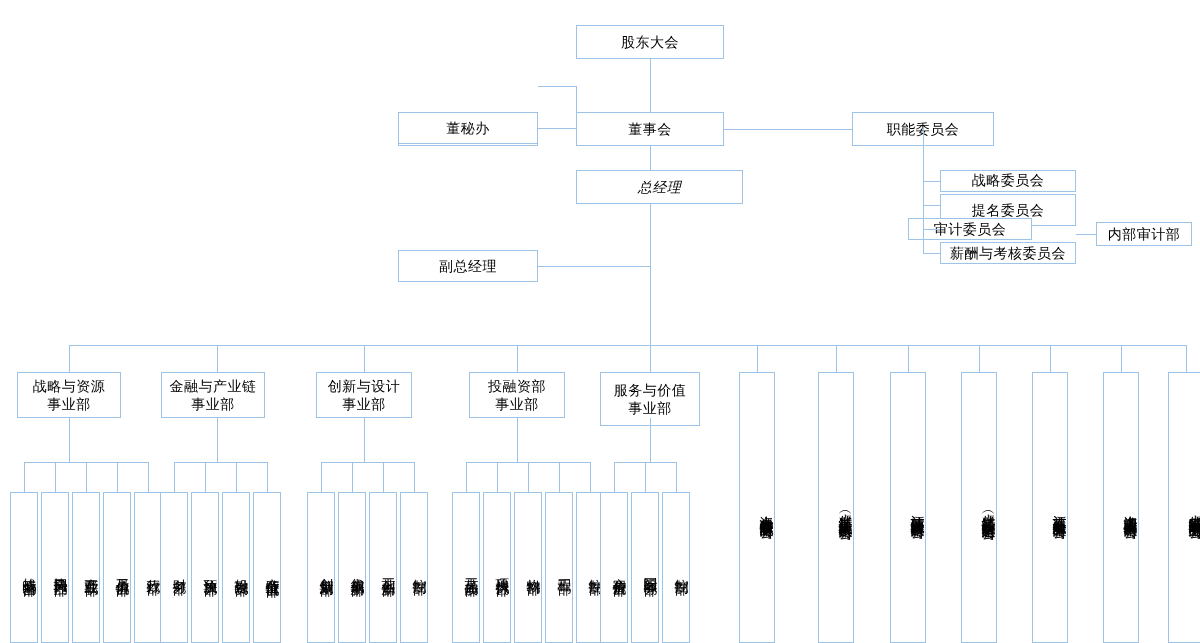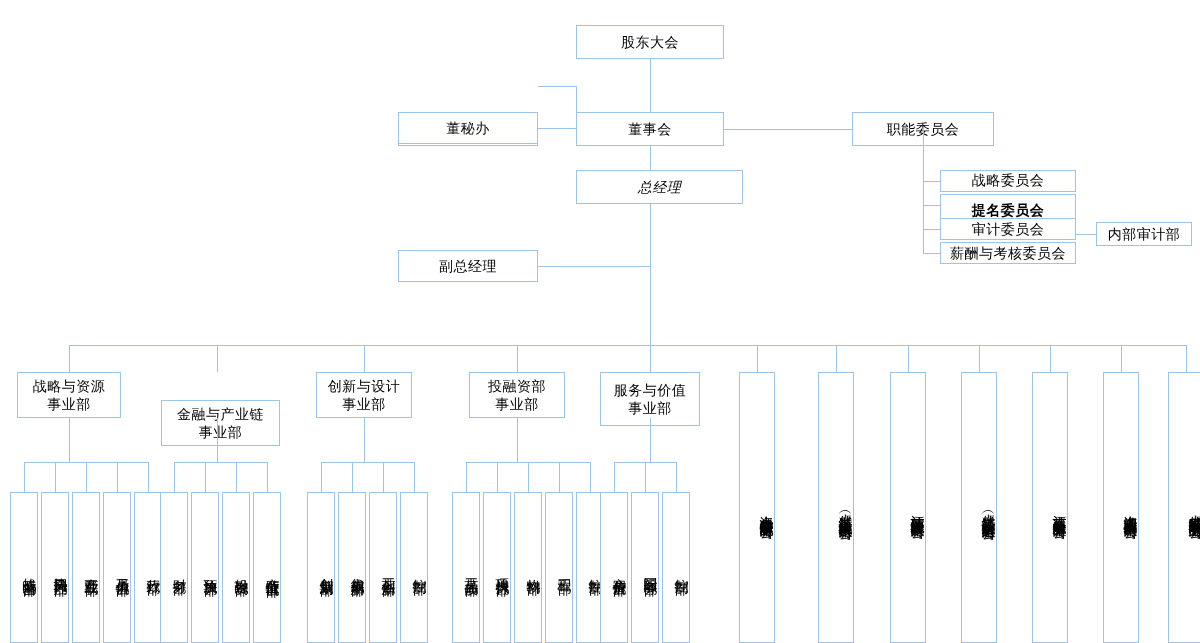--- a/index.html
+++ b/index.html
@@ -63,36 +63,36 @@
     <div class="line v" style="left: 650px; top: 59px; height: 53px;"></div>
     <div class="line h" style="left: 538px; top: 86px; width: 38px;"></div>
     <div class="line v" style="left: 576px; top: 86px; height: 43px;"></div>
     <div class="line h" style="left: 538px; top: 128px; width: 38px;"></div>
     <div class="line h" style="left: 724px; top: 129px; width: 128px;"></div>
     <div class="line v" style="left: 650px; top: 146px; height: 24px;"></div>
     <div class="line v" style="left: 650px; top: 204px; height: 141px;"></div>
     <div class="line h" style="left: 538px; top: 266px; width: 112px;"></div>
     <div class="node" style="left: 940px; top: 170px; width: 136px; height: 22px; font-family: Liberation Mono, monospace;">战略委员会</div>
     <div class="line h" style="left: 923px; top: 181px; width: 17px;"></div>
-    <div class="node" style="left: 940px; top: 194px; width: 136px; height: 32px; font-weight: bold;">提名委员会</div>
+    <div class="node" style="left: 940px; top: 194px; width: 136px; height: 32px;">提名委员会</div>
     <div class="line h" style="left: 923px; top: 205px; width: 17px;"></div>
-    <div class="node" style="left: 940px; top: 218px; width: 136px; height: 22px; text-align: center;">审计委员会</div>
+    <div class="node" style="left: 908px; top: 218px; width: 124px; height: 22px; text-align: center;">审计委员会</div>
     <div class="line h" style="left: 923px; top: 229px; width: 17px;"></div>
     <div class="node" style="left: 940px; top: 242px; width: 136px; height: 22px;">薪酬与考核委员会</div>
     <div class="line h" style="left: 923px; top: 253px; width: 17px;"></div>
     <div class="line v" style="left: 923px; top: 146px; height: 107px;"></div>
     <div class="line v" style="left: 923px; top: 146px; height: 1px;"></div>
     <div class="line h" style="left: 923px; top: 146px; width: 0px;"></div>
     <div class="line v" style="left: 923px; top: 129px; height: 17px;"></div>
     <div class="node" style="left: 1096px; top: 222px; width: 96px; height: 24px;">内部审计部</div>
     <div class="line h" style="left: 1076px; top: 234px; width: 20px;"></div>
     <div class="node" style="left: 17px; top: 372px; width: 104px; height: 46px;">战略与资源
 事业部</div>
     <div class="line v" style="left: 69px; top: 345px; height: 27px;"></div>
-    <div class="node" style="left: 161px; top: 372px; width: 119px; height: 46px; margin-top: 28px;">金融与产业链
+    <div class="node" style="left: 161px; top: 372px; width: 104px; height: 46px;">金融与产业链
 事业部</div>
     <div class="line v" style="left: 217px; top: 345px; height: 27px;"></div>
     <div class="node" style="left: 316px; top: 372px; width: 96px; height: 46px;">创新与设计
 事业部</div>
     <div class="line v" style="left: 364px; top: 345px; height: 27px;"></div>
     <div class="node" style="left: 469px; top: 372px; width: 96px; height: 46px;">投融资部
 事业部</div>
     <div class="line v" style="left: 517px; top: 345px; height: 27px;"></div>
     <div class="node" style="left: 600px; top: 372px; width: 100px; height: 54px;">服务与价值
 事业部</div>

